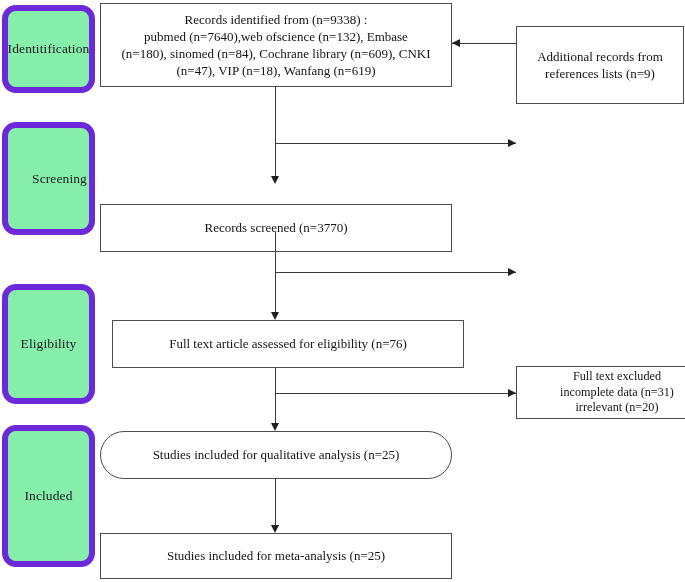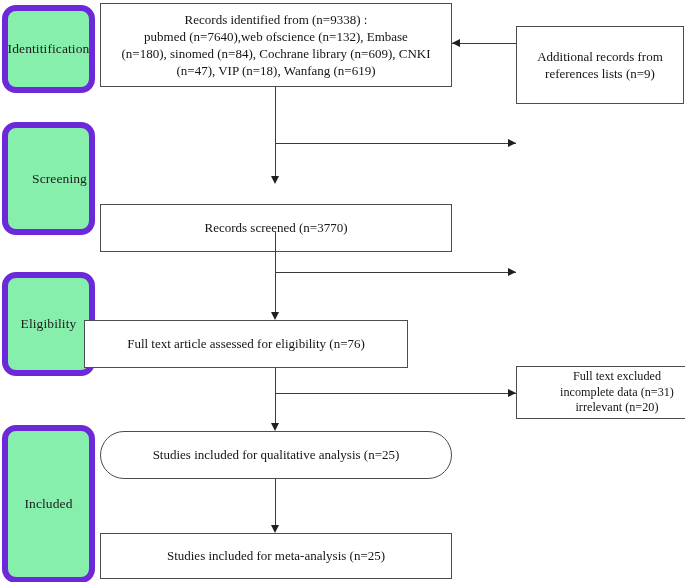--- a/index.html
+++ b/index.html
@@ -106,40 +106,40 @@
 <div id="canvas">
 
   <div class="stage-box" style="left:2px; top:5px; width:93px; height:88px;">
     <span class="stage-label">Identitification</span>
   </div>
 
   <div class="stage-box" style="left:2px; top:122px; width:93px; height:113px;padding-left:22px;">
     <span class="stage-label">Screening</span>
   </div>
 
-  <div class="stage-box" style="left:2px; top:272px; width:93px; height:104px;">
+  <div class="stage-box" style="left:2px; top:284px; width:93px; height:120px;">
     <span class="stage-label">Eligibility</span>
   </div>
 
-  <div class="stage-box" style="left:2px; top:425px; width:93px; height:158px;">
+  <div class="stage-box" style="left:2px; top:425px; width:93px; height:142px;">
     <span class="stage-label">Included</span>
   </div>
 
   <div class="proc-box" style="left:100px; top:3px; width:352px; height:84px;">
     <div class="proc-text">Records identified from (n=9338) :
 pubmed (n=7640),web ofscience (n=132), Embase
 (n=180), sinomed (n=84), Cochrane library (n=609), CNKI
 (n=47), VIP (n=18), Wanfang (n=619)</div>
   </div>
 
   <div class="proc-box" style="left:100px; top:184px; width:352px; height:48px;margin-top:20px;">
     <div class="proc-text">Records screened (n=3770)</div>
   </div>
 
-  <div class="proc-box" style="left:84px; top:320px; width:324px; height:48px;">
+  <div class="proc-box" style="left:112px; top:320px; width:352px; height:48px;">
     <div class="proc-text">Full text article assessed for eligibility (n=76)</div>
   </div>
 
   <div class="proc-box" style="left:100px; top:431px; width:352px; height:48px;border-radius:24px;">
     <div class="proc-text">Studies included for qualitative analysis (n=25)</div>
   </div>
 
   <div class="proc-box" style="left:100px; top:533px; width:352px; height:46px;justify-content:flex-end;">
     <div class="proc-text">Studies included for meta-analysis (n=25)</div>
   </div>

